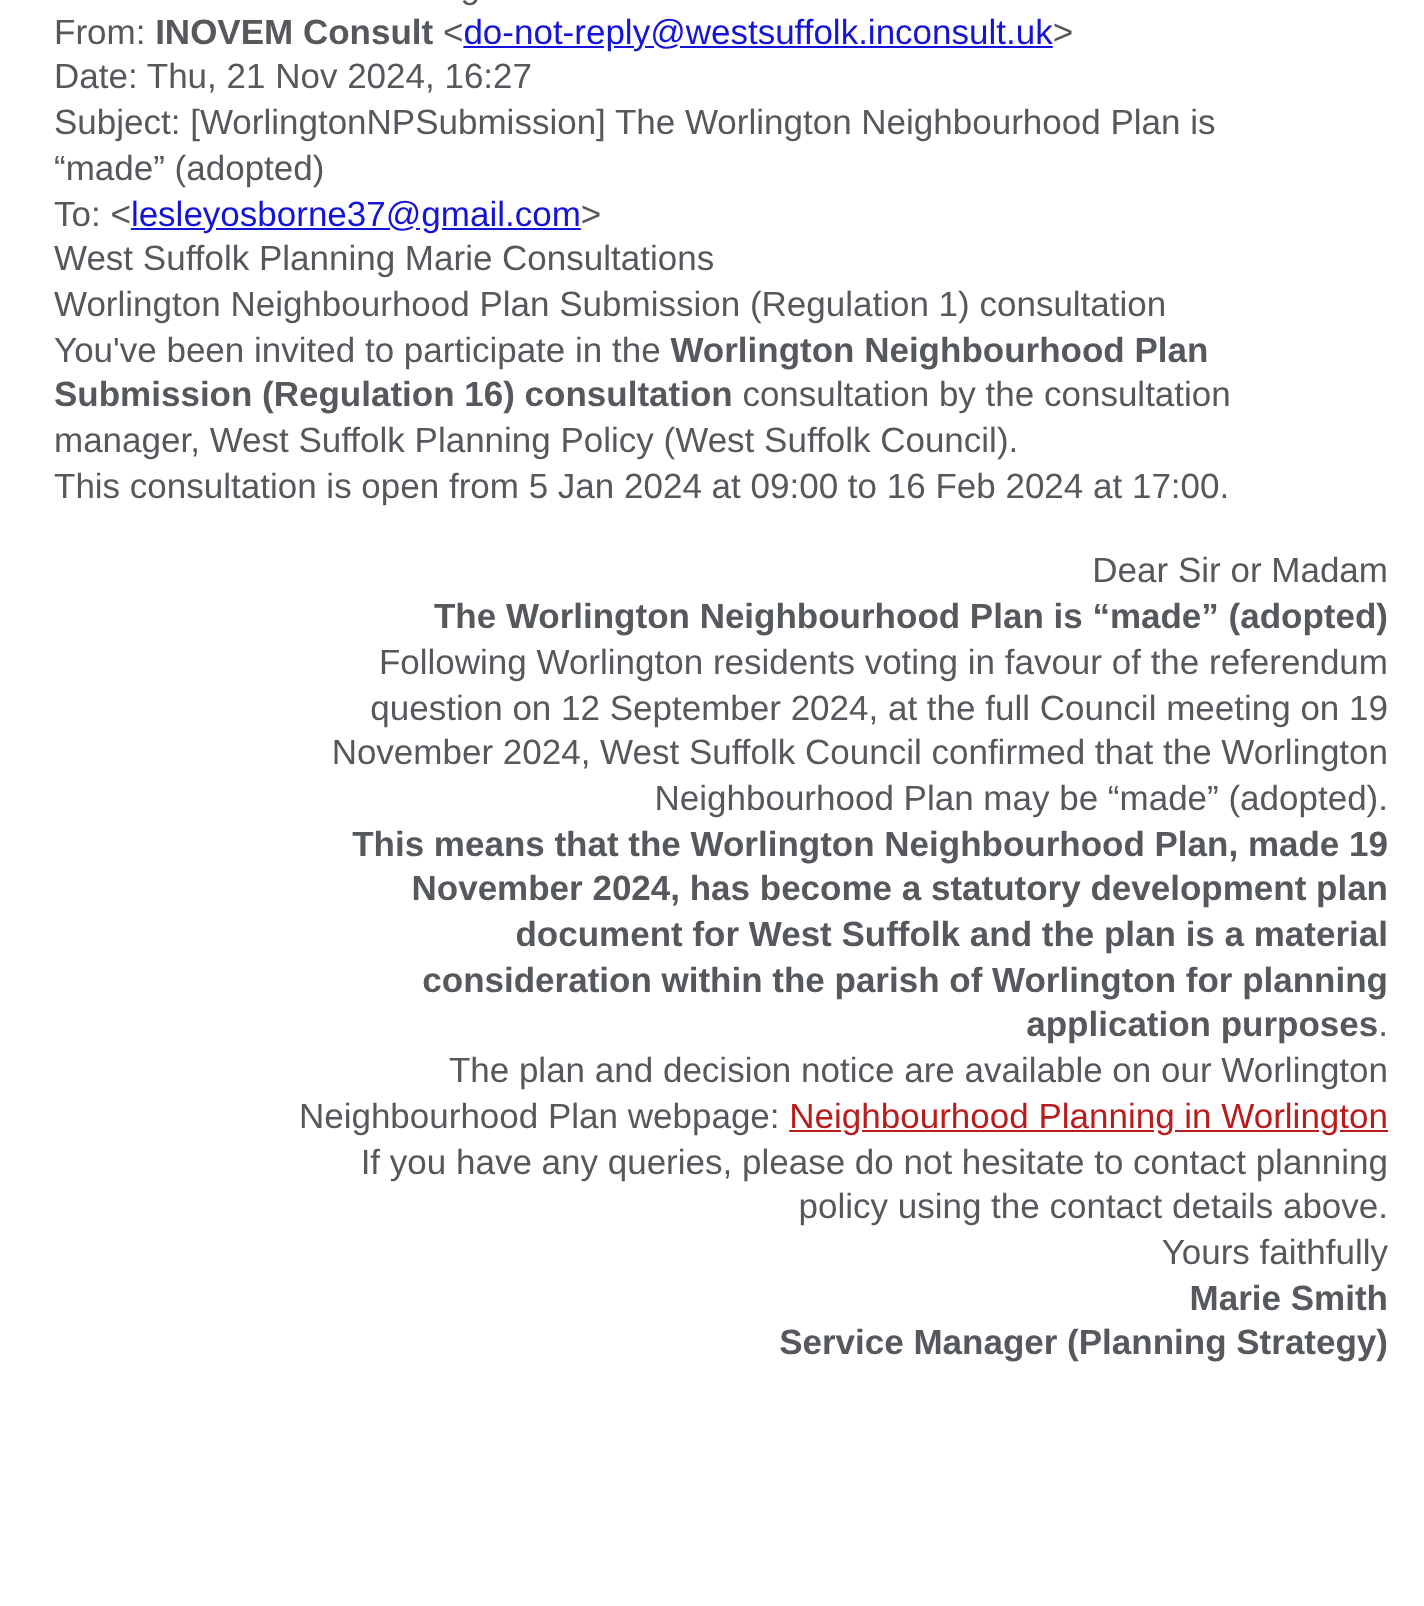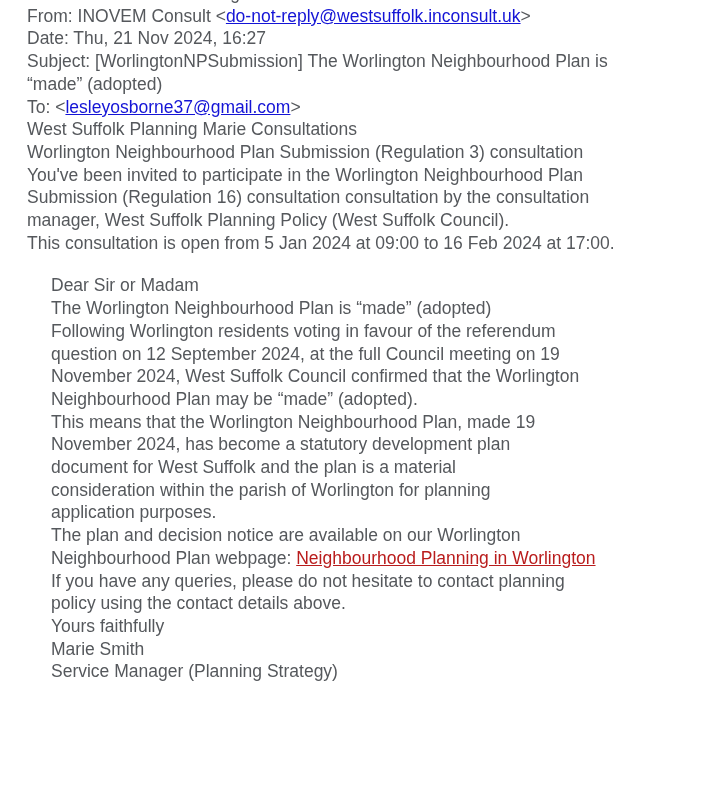--- a/index.html
+++ b/index.html
@@ -23,38 +23,38 @@
     margin-top: -18px;       
     white-space: nowrap;
   }
   p.block {
     margin: 0;
     padding: 0;
   }
   .heading1 { margin-top: 72px; }
   .heading2 { margin-top: 26px; }
   .invite   { margin-top: 18px; }
-  .quote    { margin: 20px 0 0 24px; }
-  .b { font-weight: normal; }
+  .quote    { margin: 20px 0 0 24px; text-align: right; }
+  .b { font-weight: bold; }
   a.lnk {
     cursor: pointer;
   }
   a.lnk-head { color: #1414d6; }
   a.lnk-body { color: #b91c1c; }
 </style>
 </head>
 <body>
 
 <div class="page">
 
   <div class="clipped-line">---------- Forwarded message ---------</div>
 
   <p class="block header"><span>From: </span><span class="b">INOVEM Consult</span><span> &lt;</span><a href="#" class="lnk lnk-head">do-not-reply@westsuffolk.inconsult.uk</a><span>&gt;</span><br><span>Date: Thu, 21 Nov 2024, 16:27</span><br><span>Subject: [WorlingtonNPSubmission] The Worlington Neighbourhood Plan is</span><br><span>“made” (adopted)</span><br><span>To: &lt;</span><a href="#" class="lnk lnk-head">lesleyosborne37@gmail.com</a><span>&gt;</span></p>
 
   <p class="block heading1">West Suffolk Planning Marie Consultations</p>
 
-  <p class="block heading2">Worlington Neighbourhood Plan Submission (Regulation 3) consultation</p>
+  <p class="block heading2">Worlington Neighbourhood Plan Submission (Regulation 1) consultation</p>
 
   <p class="block invite"><span>You've been invited to participate in the </span><span class="b">Worlington Neighbourhood Plan</span><br><span class="b">Submission (Regulation 16) consultation</span><span> consultation by the consultation</span><br><span>manager, West Suffolk Planning Policy (West Suffolk Council).</span><br><span>This consultation is open from 5 Jan 2024 at 09:00 to 16 Feb 2024 at 17:00.</span></p>
 
   <div class="quote"><span>Dear Sir or Madam</span><br><span class="b">The Worlington Neighbourhood Plan is “made” (adopted)</span><br><span>Following Worlington residents voting in favour of the referendum</span><br><span>question on 12 September 2024, at the full Council meeting on 19</span><br><span>November 2024, West Suffolk Council confirmed that the Worlington</span><br><span>Neighbourhood Plan may be “made” (adopted).</span><br><span class="b">This means that the Worlington Neighbourhood Plan, made 19</span><br><span class="b">November 2024, has become a statutory development plan</span><br><span class="b">document for West Suffolk and the plan is a material</span><br><span class="b">consideration within the parish of Worlington for planning</span><br><span class="b">application purposes</span><span>.</span><br><span>The plan and decision notice are available on our Worlington</span><br><span>Neighbourhood Plan webpage: </span><a href="#" class="lnk lnk-body">Neighbourhood Planning in Worlington</a><br><span>If you have any queries, please do not hesitate to contact planning</span><br><span>policy using the contact details above.</span><br><span>Yours faithfully</span><br><span class="b">Marie Smith</span><br><span class="b">Service Manager (Planning Strategy)</span></div>
 
 </div>
 
 </body></html>

